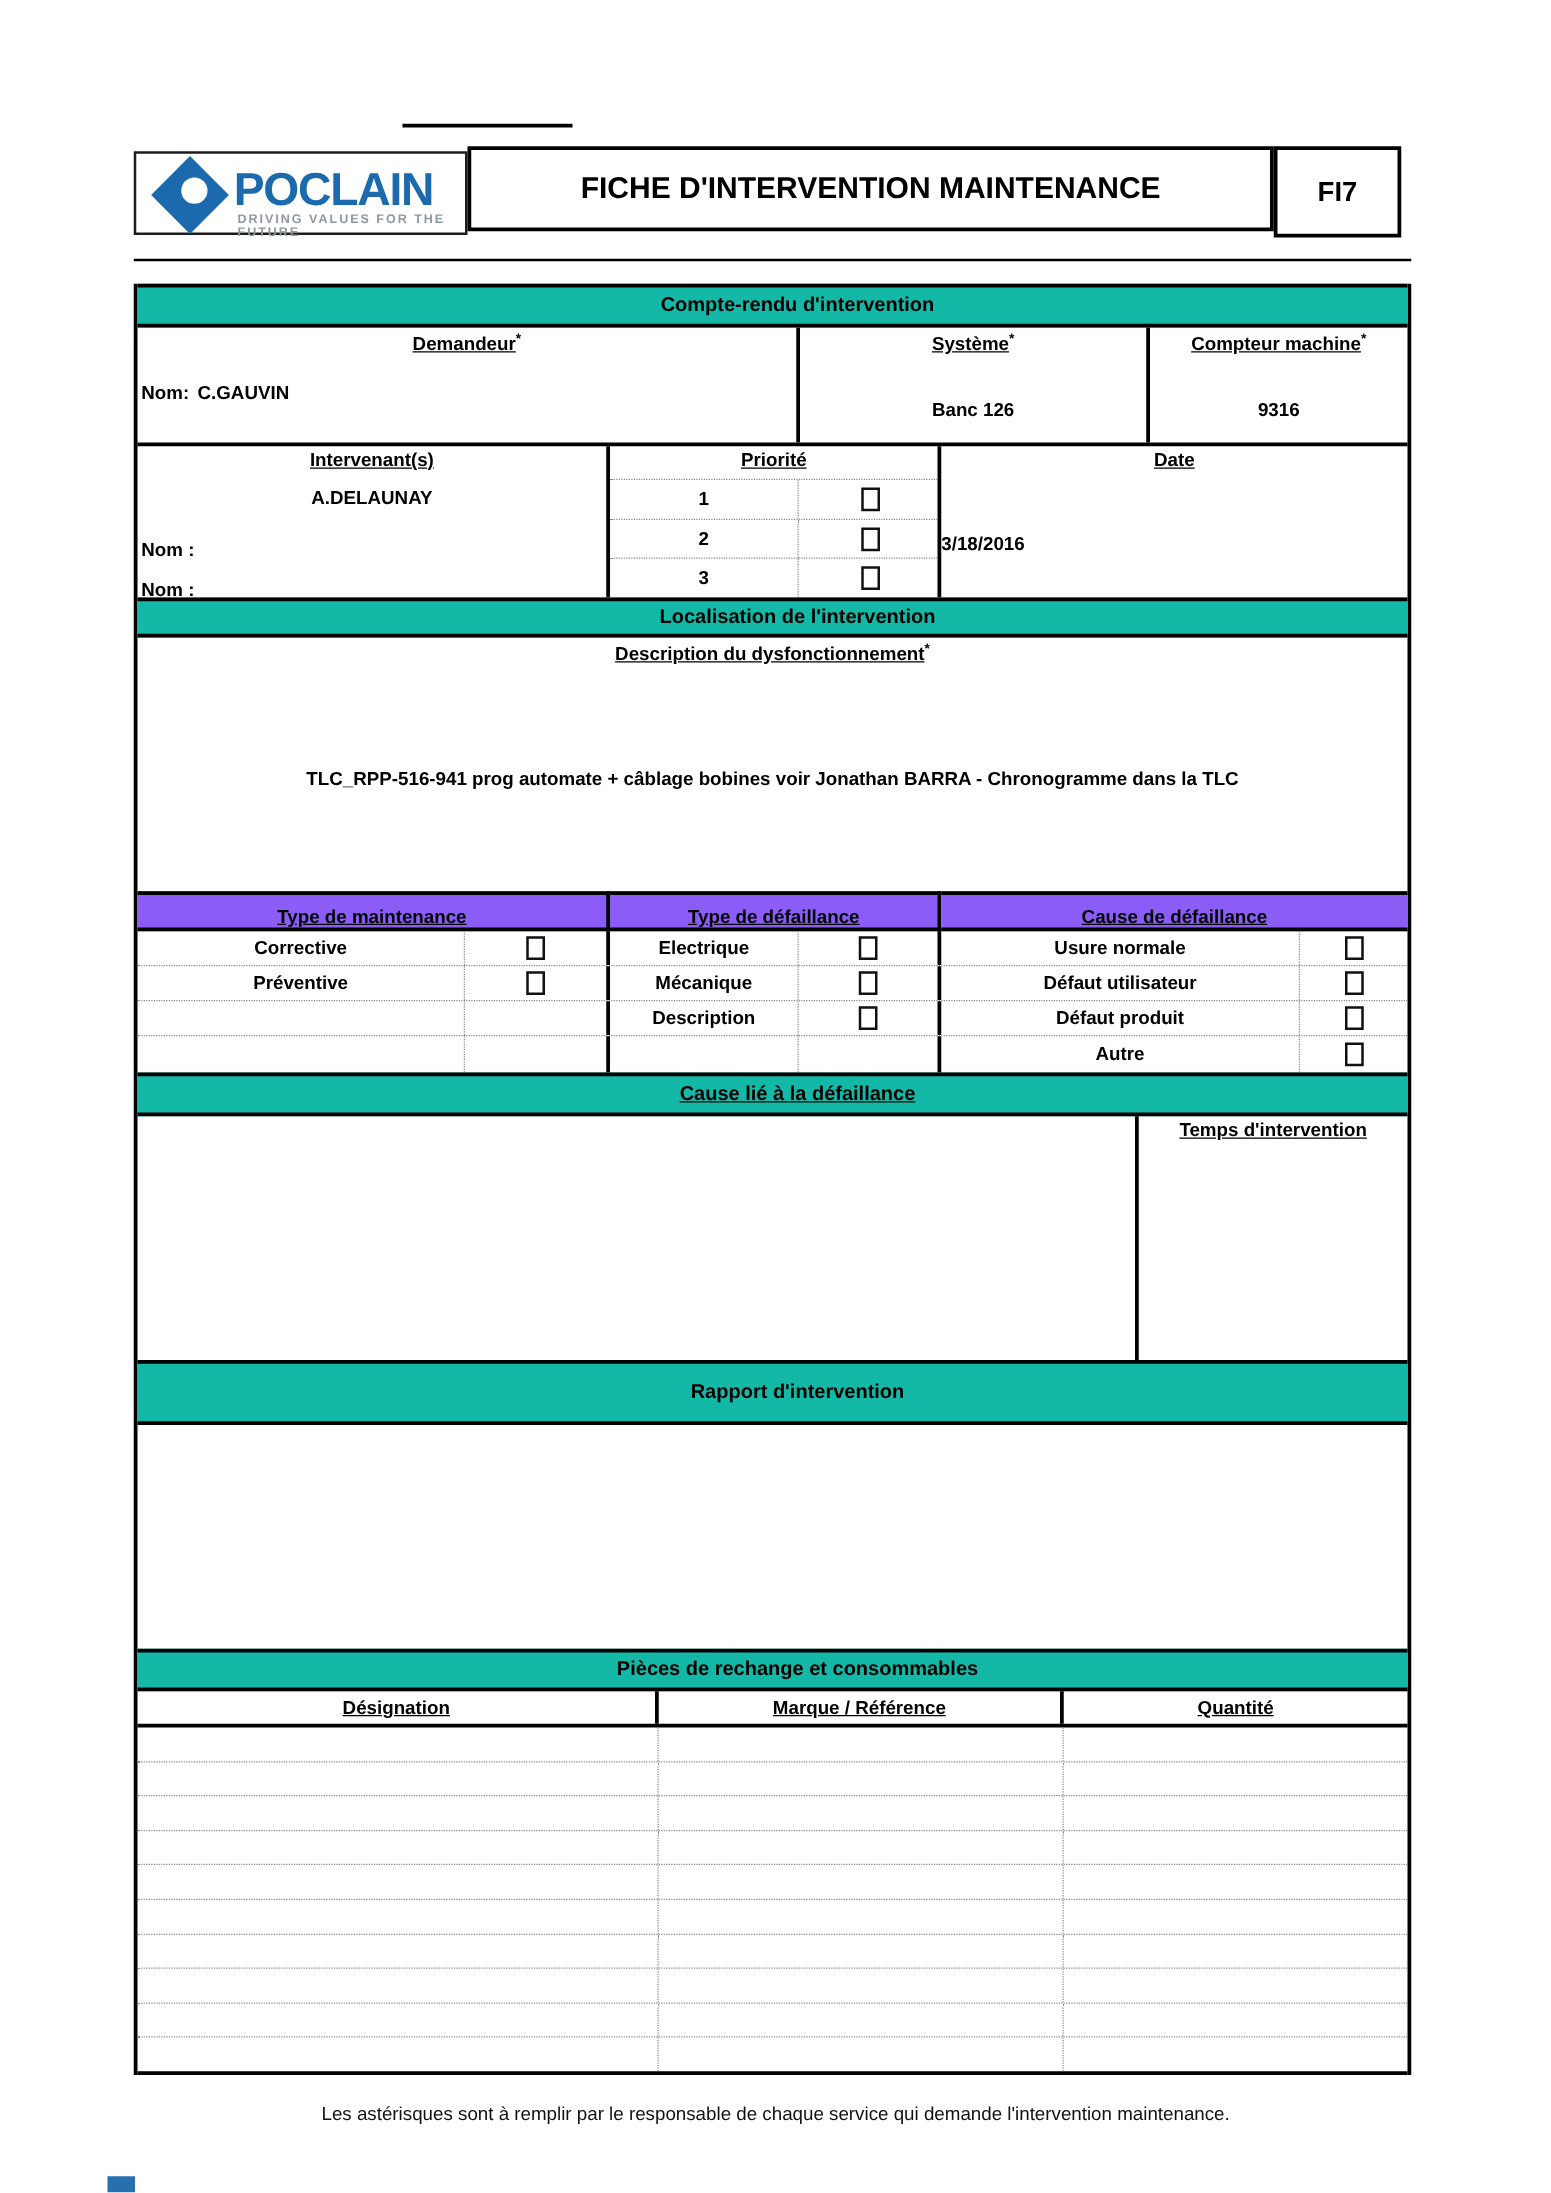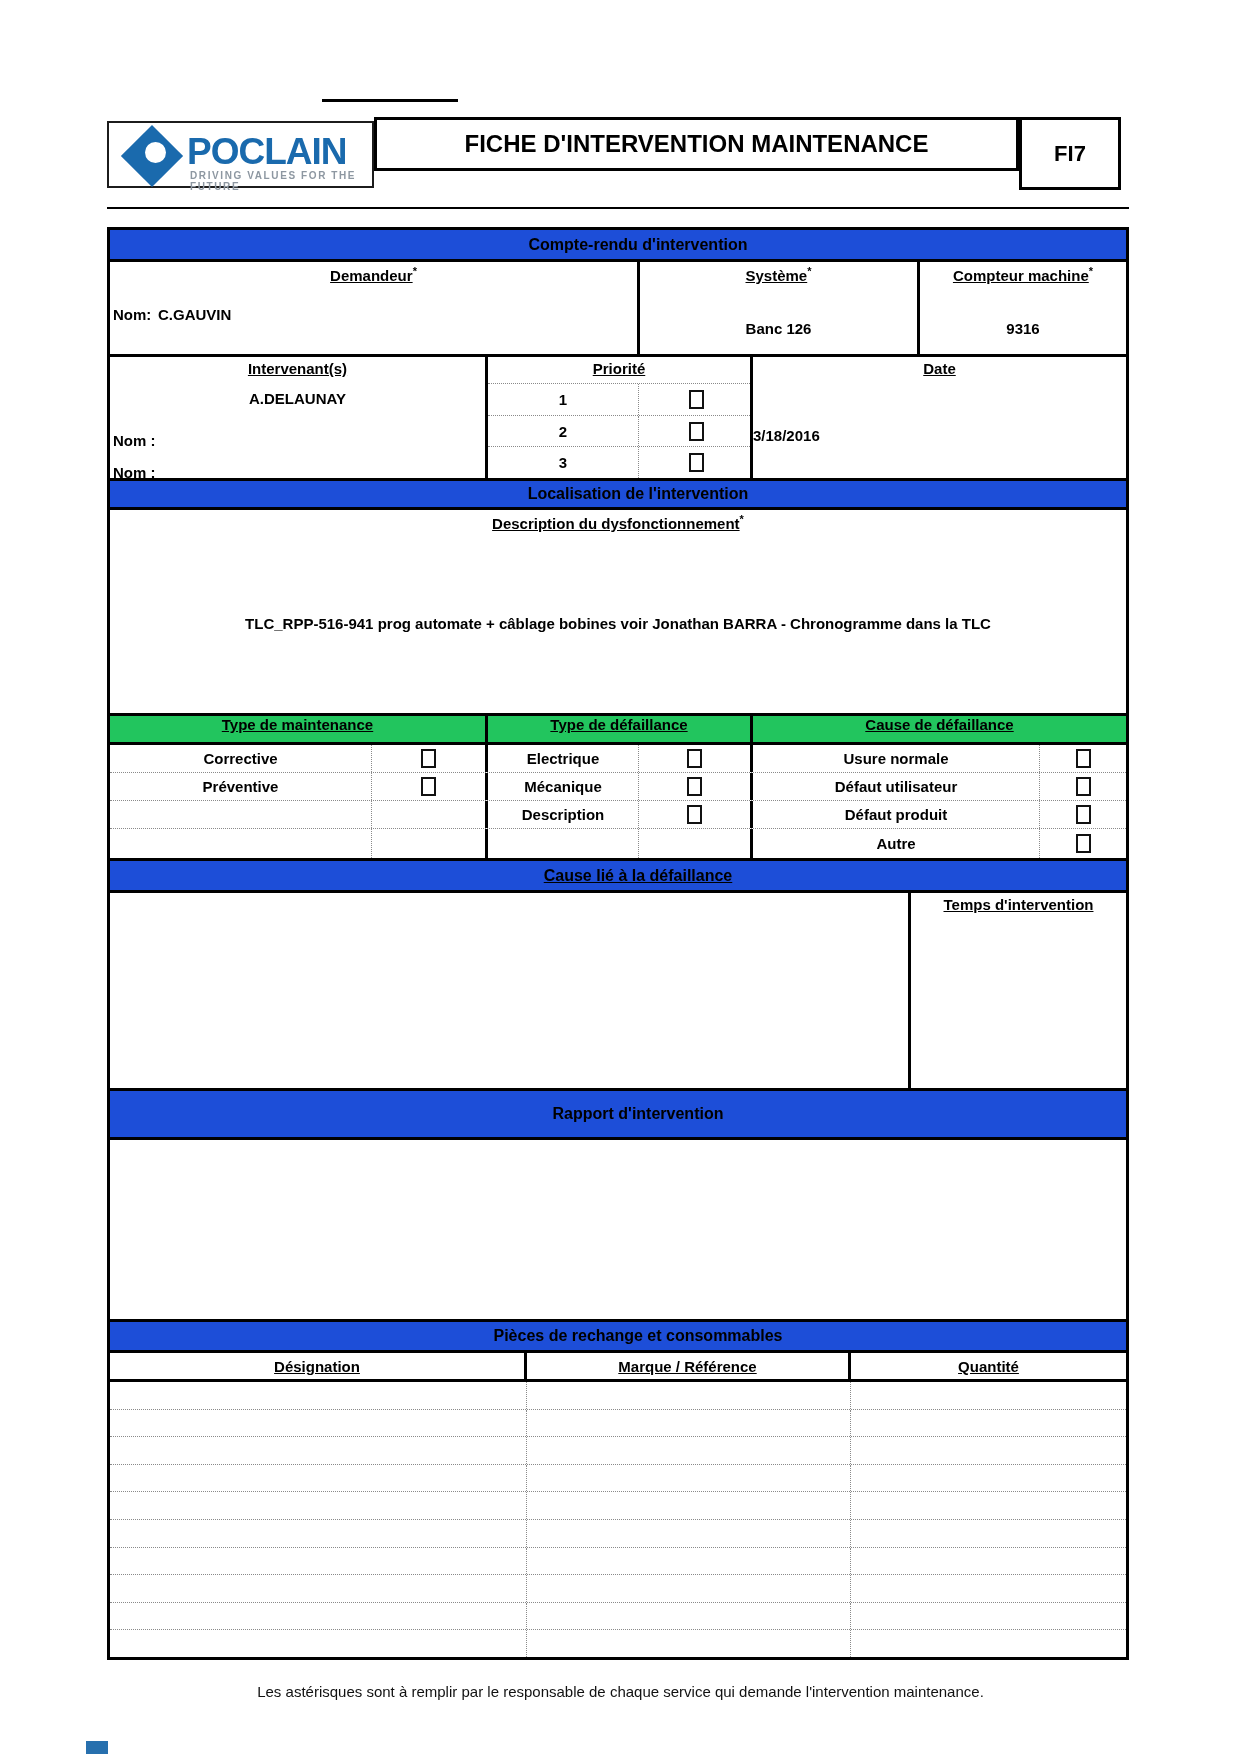--- a/index.html
+++ b/index.html
@@ -12,31 +12,31 @@
   .u { text-decoration:underline; }
 
   
   .artifact-line { left:322px; top:99px; width:136px; height:3px; background:#000; }
   .logo-box { left:107px; top:121px; width:267px; height:67px; border:2px solid #1c1c1c; background:#fff; }
   .diamond-wrap { left:12px; top:2px; width:62px; height:62px; }
   .diamond { left:9px; top:9px; width:44px; height:44px; background:#1a6aad; transform:rotate(45deg); }
   .diamond-hole { left:24px; top:17px; width:21px; height:21px; background:#fff; border-radius:50%; }
   .logo-word { left:78px; top:8px; font-size:37px; font-weight:bold; letter-spacing:-1px; color:#1a6aad; }
   .logo-tagline { left:81px; top:47px; font-size:10px; letter-spacing:1.6px; color:#8d97a1; font-weight:bold; }
-  .title-box { left:374px; top:117px; width:645px; height:54px; border:3px solid #000;
+  .title-box { left:374px; top:117px; width:645px; height:68px; border:3px solid #000;
                display:flex; align-items:center; justify-content:center; font-size:24px; font-weight:bold; }
   .code-box { left:1019px; top:117px; width:102px; height:73px; border:3px solid #000;
               display:flex; align-items:center; justify-content:center; font-size:22px; font-weight:bold; }
   .hline { left:107px; top:207px; width:1022px; height:2px; background:#000; }
 
   
   .form-body { left:107px; top:227px; width:1022px; height:1433px;
                border-left:3px solid #000; border-right:3px solid #000; font-size:15px; }
   .row { position:absolute; left:0; width:1016px; }
-  .banner { background:#1d4ed8; border-top:3px solid #000; border-bottom:3px solid #000;
+  .banner { background:#14b8a6; border-top:3px solid #000; border-bottom:3px solid #000;
             display:flex; align-items:center; justify-content:center;
             font-weight:bold; font-size:16px; color:#000;padding-left:40px; }
   .cell { position:absolute; top:0; height:100%; }
   .thickR { border-right:3px solid #000; }
   .dotR { border-right:1px dotted #8a8a8a; }
   .dotB { border-bottom:1px dotted #8a8a8a; }
   .hdr-lbl { display:block; text-align:center; padding-top:3px; font-weight:bold; }
   sup { font-size:11px; }
 
   .cb { display:inline-block; width:15px; height:19px; border:2px solid #111; background:#fff; }
@@ -65,22 +65,22 @@
   .banner4 { top:861px; height:52px; }
   .banner5 { top:1092px; height:34px; }
 
   
   .descbox { top:283px; height:203px; }
   .desclbl { position:absolute; left:0; width:100%; top:3px; text-align:center; font-weight:bold; }
   .descval { position:absolute; left:0; width:100%; top:105px; text-align:center; font-weight:bold; }
 
   
   .typeshead { top:486px; height:32px; }
-  .typeshead .cell { display:flex; align-items:flex-start; justify-content:center;
-                     background:#22c55e; border-top:3px solid #000; border-bottom:3px solid #000;
+  .typeshead .cell { display:flex; align-items:flex-end; justify-content:center;
+                     background:#8b5cf6; border-top:3px solid #000; border-bottom:3px solid #000;
                      font-weight:bold; font-size:15px; }
 
   
   .grid { top:518px; height:113px; }
   .grow { position:absolute; left:0; width:100%; height:28px; }
   .gc { position:absolute; top:0; height:100%; display:flex; align-items:center; justify-content:center; font-weight:bold; }
 
   
   .causebox { top:666px; height:195px; }
   .temps-col { position:absolute; left:798px; top:0; width:218px; height:100%; border-left:3px solid #000; }

